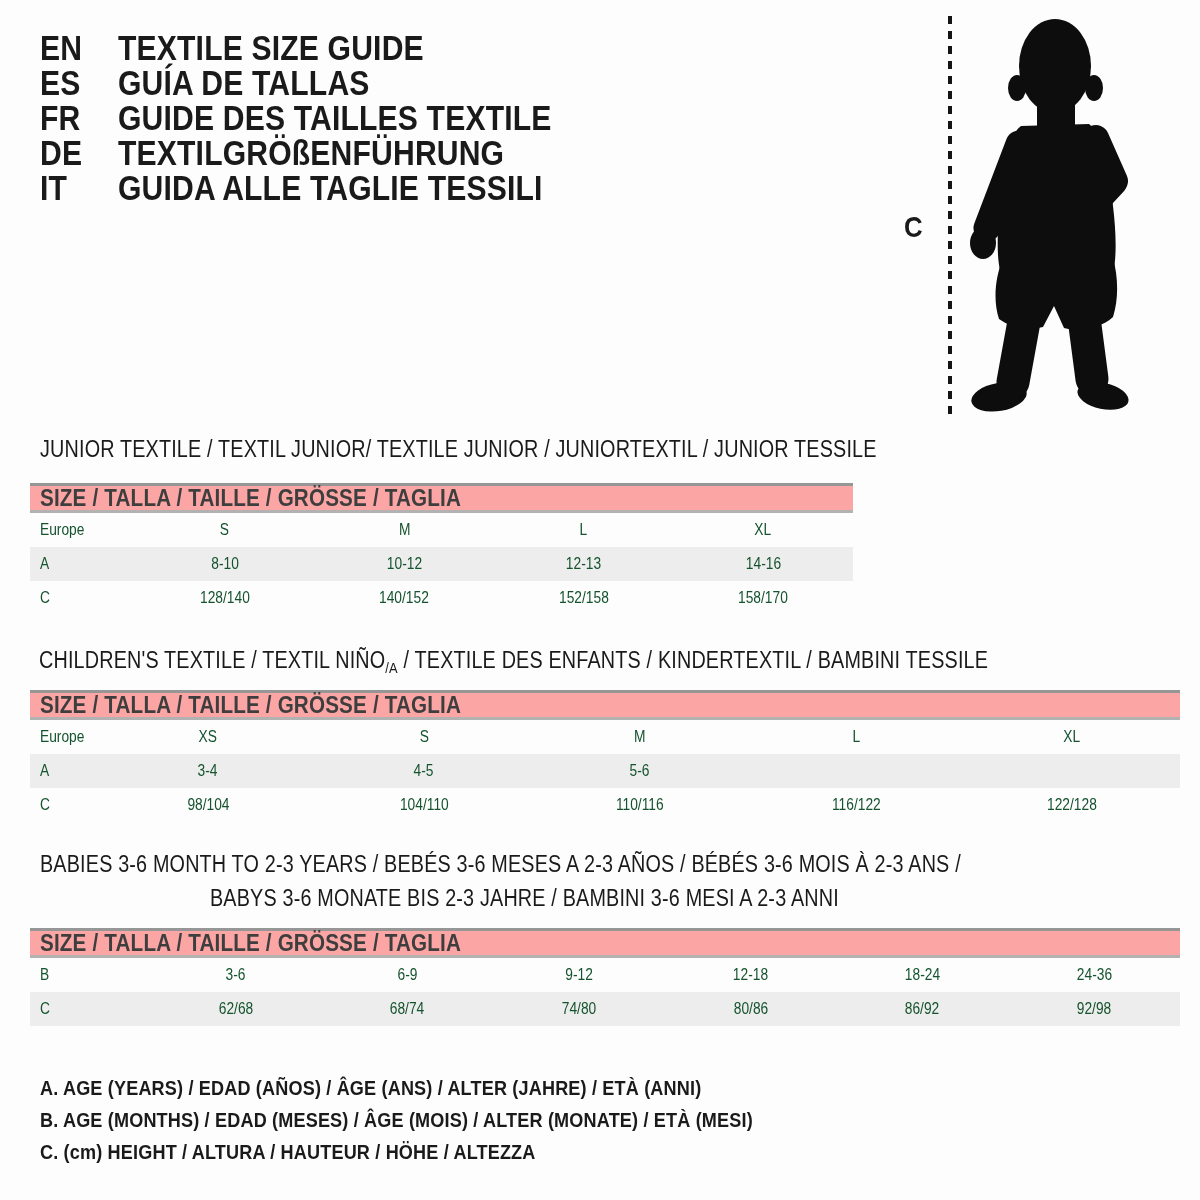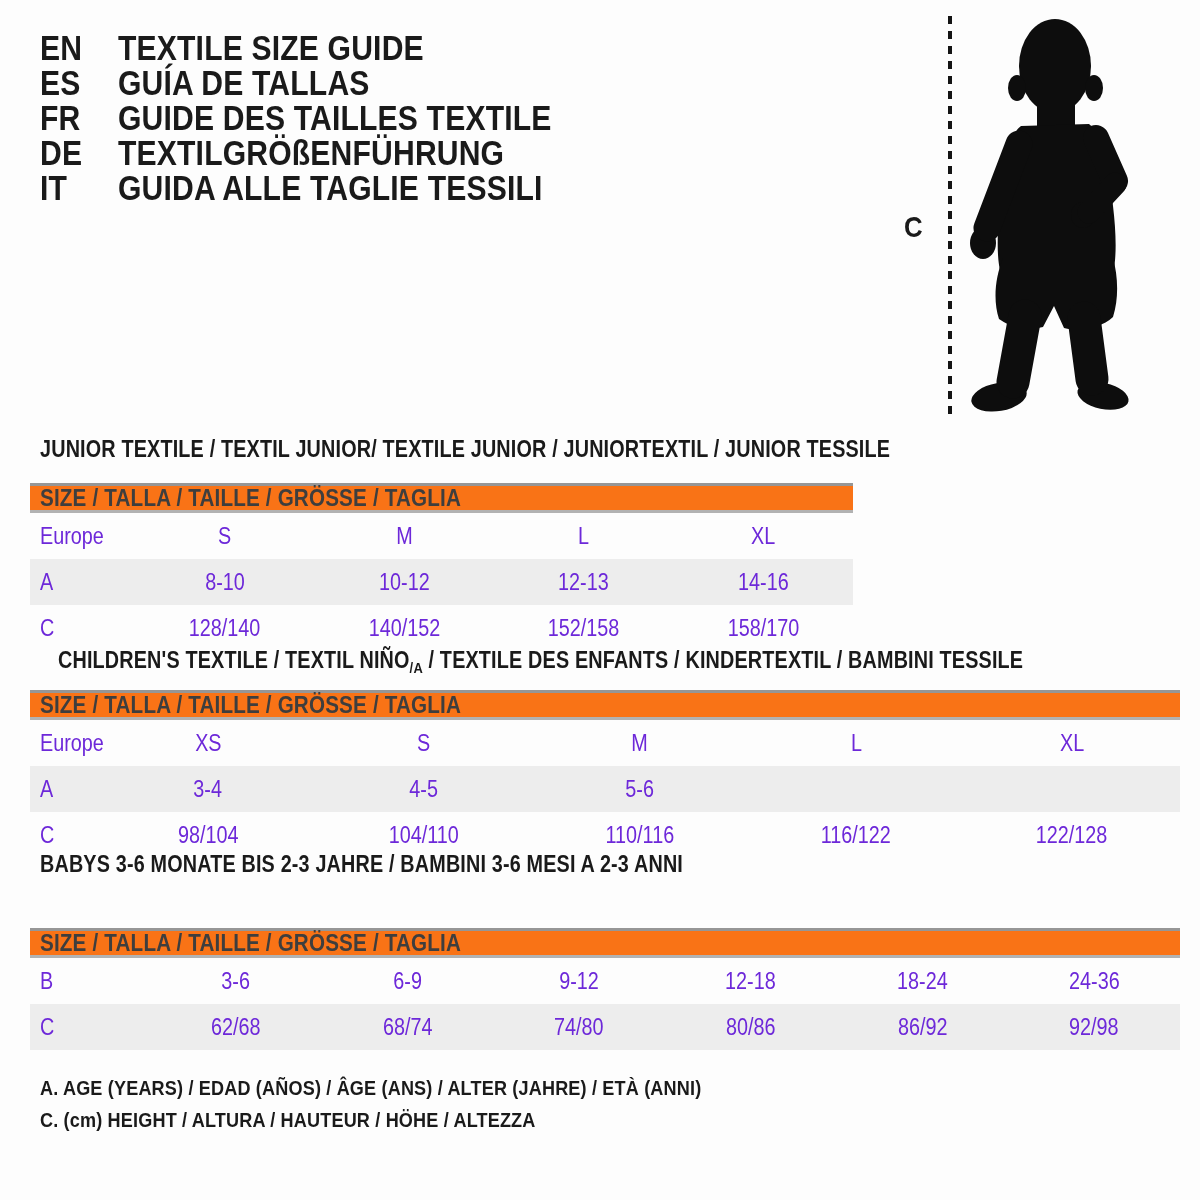--- a/index.html
+++ b/index.html
@@ -9,29 +9,29 @@
     font-family:"Liberation Sans", sans-serif;
   }
   .abs{position:absolute;}
   
   .cond{display:inline-block;transform:scaleX(.86);transform-origin:0 50%;white-space:nowrap;}
   .condc{display:inline-block;transform:scaleX(.86);transform-origin:50% 50%;white-space:nowrap;}
 
   .lang-row{display:flex;height:35px;align-items:center;font-weight:700;font-size:35px;letter-spacing:.2px;}
   .lang-code{width:78px;flex:0 0 78px;}
 
-  .section-title{font-size:23px;font-weight:700;line-height:34px;letter-spacing:.2px;text-align:center;}
+  .section-title{font-size:23px;font-weight:400;line-height:34px;letter-spacing:.2px;text-align:center;}
 
   .size-table{position:absolute;}
   .size-bar{
-    background:#f97316;border-top:3px solid #969696;border-bottom:3px solid #b2b2b2;
+    background:#fca5a5;border-top:3px solid #969696;border-bottom:3px solid #b2b2b2;
     height:24px;line-height:24px;padding-left:10px;
     font-size:24px;font-weight:700;color:#3e3e3e;letter-spacing:.2px;
   }
-  .trow{display:grid;height:46px;align-items:center;font-size:23px;color:#6d28d9;}
+  .trow{display:grid;height:34px;align-items:center;font-size:16px;color:#14532d;}
   .trow .tlabel{padding-left:10px;}
   .trow .tval{text-align:center;}
   .shade{background:#ededed;}
 
   .legend-line{font-size:21px;font-weight:700;line-height:32px;letter-spacing:.2px;}
 
   .dash-line{width:4px;background:repeating-linear-gradient(to bottom,#141414 0 8px,transparent 8px 15px);}
   .fig-label{font-size:30px;font-weight:700;}
   .sub{font-size:15px;vertical-align:-5px;}
 </style>
@@ -110,21 +110,21 @@
   </div>
   <div class="trow" style="grid-template-columns:105px repeat(4,1fr);">
     <span class="tlabel"><span class="cond">C</span></span>
     <span class="tval"><span class="condc">128/140</span></span>
     <span class="tval"><span class="condc">140/152</span></span>
     <span class="tval"><span class="condc">152/158</span></span>
     <span class="tval"><span class="condc">158/170</span></span>
   </div>
 </div>
 
-<div class="abs section-title" style="left:58px;top:643px;">
+<div class="abs section-title" style="left:39px;top:643px;">
   <span class="cond"><span>CHILDREN'S TEXTILE / TEXTIL NIÑO</span><span class="sub">/A</span><span> / TEXTILE DES ENFANTS / KINDERTEXTIL / BAMBINI TESSILE</span></span>
 </div>
 
 <div class="size-table" style="left:30px;top:690px;width:1150px;">
   <div class="size-bar">
     <span class="cond">SIZE / TALLA / TAILLE / GRÖSSE / TAGLIA</span>
   </div>
   <div class="trow" style="grid-template-columns:70px repeat(5,1fr);">
     <span class="tlabel"><span class="cond">Europe</span></span>
     <span class="tval"><span class="condc">XS</span></span>
@@ -143,20 +143,21 @@
     <span class="tlabel"><span class="cond">C</span></span>
     <span class="tval"><span class="condc">98/104</span></span>
     <span class="tval"><span class="condc">104/110</span></span>
     <span class="tval"><span class="condc">110/116</span></span>
     <span class="tval"><span class="condc">116/122</span></span>
     <span class="tval"><span class="condc">122/128</span></span>
   </div>
 </div>
 
 <div class="abs section-title" style="left:40px;top:847px;">
+  <div><span class="cond">BABIES 3-6 MONTH TO 2-3 YEARS / BEBÉS 3-6 MESES A 2-3 AÑOS / BÉBÉS 3-6 MOIS À 2-3 ANS /</span></div>
   <div><span class="cond">BABYS 3-6 MONATE BIS 2-3 JAHRE / BAMBINI 3-6 MESI A 2-3 ANNI</span></div>
 </div>
 
 <div class="size-table" style="left:30px;top:928px;width:1150px;">
   <div class="size-bar">
     <span class="cond">SIZE / TALLA / TAILLE / GRÖSSE / TAGLIA</span>
   </div>
   <div class="trow" style="grid-template-columns:120px repeat(6,1fr);">
     <span class="tlabel"><span class="cond">B</span></span>
     <span class="tval"><span class="condc">3-6</span></span>
@@ -172,14 +173,15 @@
     <span class="tval"><span class="condc">68/74</span></span>
     <span class="tval"><span class="condc">74/80</span></span>
     <span class="tval"><span class="condc">80/86</span></span>
     <span class="tval"><span class="condc">86/92</span></span>
     <span class="tval"><span class="condc">92/98</span></span>
   </div>
 </div>
 
 <div class="abs" style="left:40px;top:1072px;">
   <div class="legend-line"><span class="cond">A. AGE (YEARS) / EDAD (AÑOS) / ÂGE (ANS) / ALTER (JAHRE) / ETÀ (ANNI)</span></div>
+  <div class="legend-line"><span class="cond">B. AGE (MONTHS) / EDAD (MESES) / ÂGE (MOIS) / ALTER (MONATE) / ETÀ (MESI)</span></div>
   <div class="legend-line"><span class="cond">C. (cm) HEIGHT / ALTURA / HAUTEUR / HÖHE / ALTEZZA</span></div>
 </div>
 
 </body></html>

